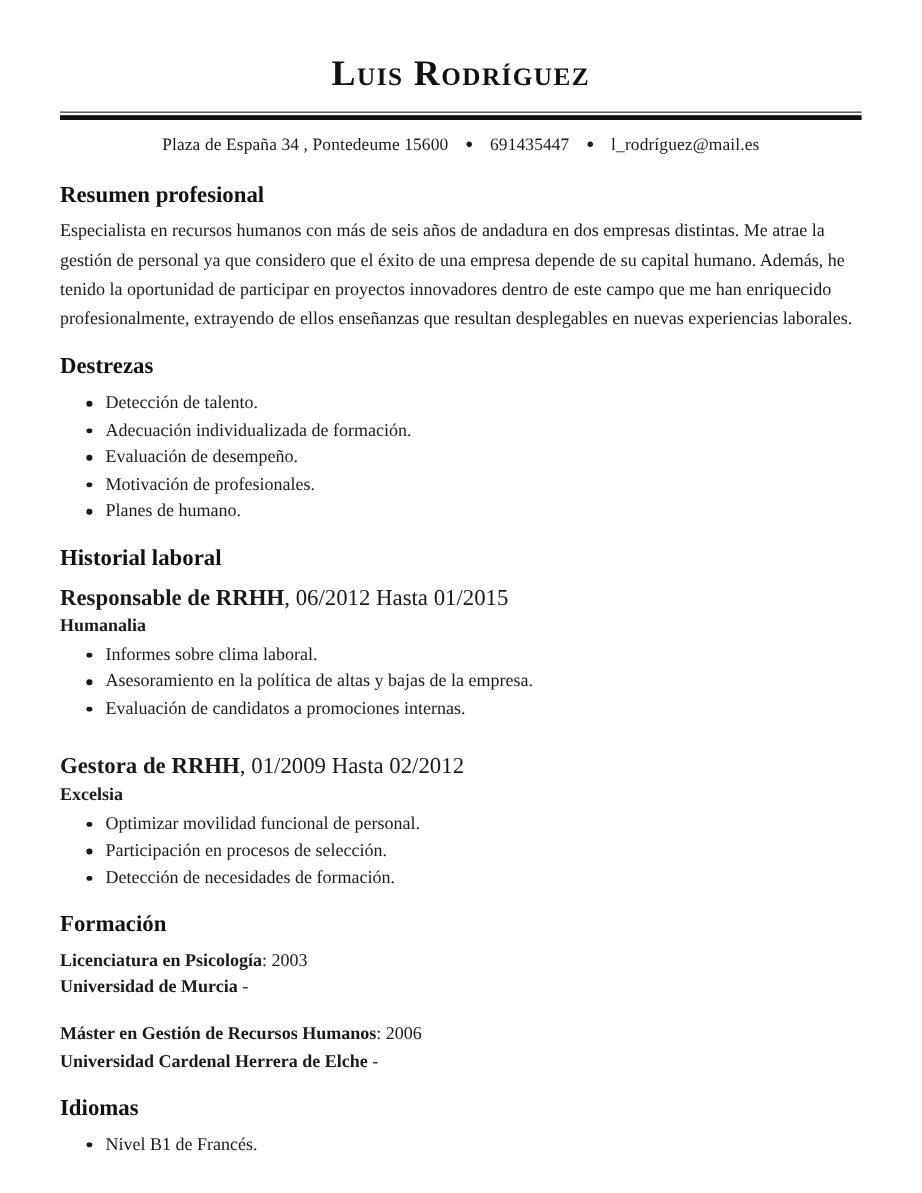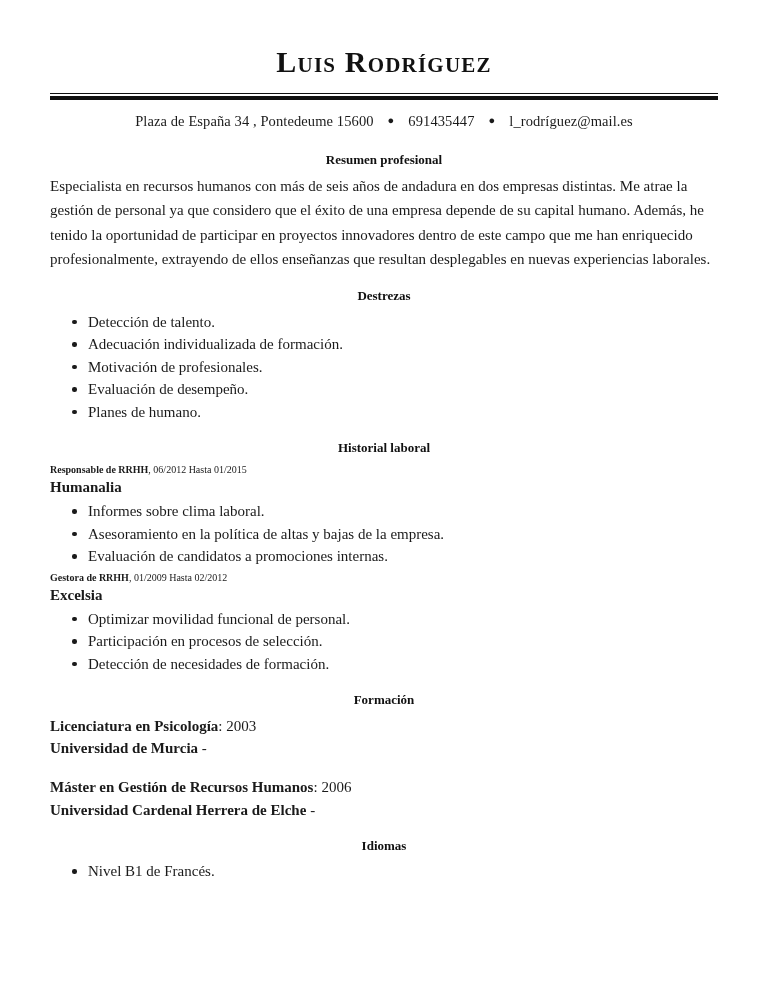--- a/index.html
+++ b/index.html
@@ -68,26 +68,25 @@
   
   .content {
     width: 668px;
     margin: 0 auto;
     padding-top: 22px;
   }
   .section {
     margin-bottom: 0;
   }
   .section-title {
-    font-size: 13px;
+    font-size: 19px;
     font-weight: 700;
     color: #111111;
     margin: 0 0 7px 0;
     line-height: 1.2;
-    text-align: center;
   }
   .section + .section {
     margin-top: 17px;
   }
   .summary-text {
     font-size: 15px;
     line-height: 1.62;
     margin: 0;
     color: #1a1a1a;
     text-align: left;
@@ -115,24 +114,24 @@
     height: 4.5px;
     border-radius: 50%;
     background: #1a1a1a;
   }
 
   
   .job {
     margin-bottom: 0;
   }
   .job + .job {
-    margin-top: 3px;
+    margin-top: 23px;
   }
   .job-line {
-    font-size: 10px;
+    font-size: 19px;
     line-height: 1.45;
     color: #1a1a1a;
   }
   .job-title {
     font-weight: 700;
   }
   .job-dates {
     font-weight: 400;
   }
   .job-company {
@@ -192,22 +191,22 @@
     <div class="section">
       <h2 class="section-title">Resumen profesional</h2>
       <p class="summary-text">Especialista en recursos humanos con más de seis años de andadura en dos empresas distintas. Me atrae la gestión de personal ya que considero que el éxito de una empresa depende de su capital humano. Además, he tenido la oportunidad de participar en proyectos innovadores dentro de este campo que me han enriquecido profesionalmente, extrayendo de ellos enseñanzas que resultan desplegables en nuevas experiencias laborales.</p>
     </div>
 
     <div class="section">
       <h2 class="section-title">Destrezas</h2>
       <ul class="bullets">
         <li>Detección de talento.</li>
         <li>Adecuación individualizada de formación.</li>
+        <li>Evaluación de desempeño.</li>
         <li>Motivación de profesionales.</li>
-        <li>Evaluación de desempeño.</li>
         <li>Planes de humano.</li>
       </ul>
     </div>
 
     <div class="section">
       <h2 class="section-title">Historial laboral</h2>
 
       <div class="job">
         <div class="job-line"><span class="job-title">Responsable de RRHH</span><span class="job-dates">, 06/2012 Hasta 01/2015</span></div>
         <div class="job-company">Humanalia</div>

